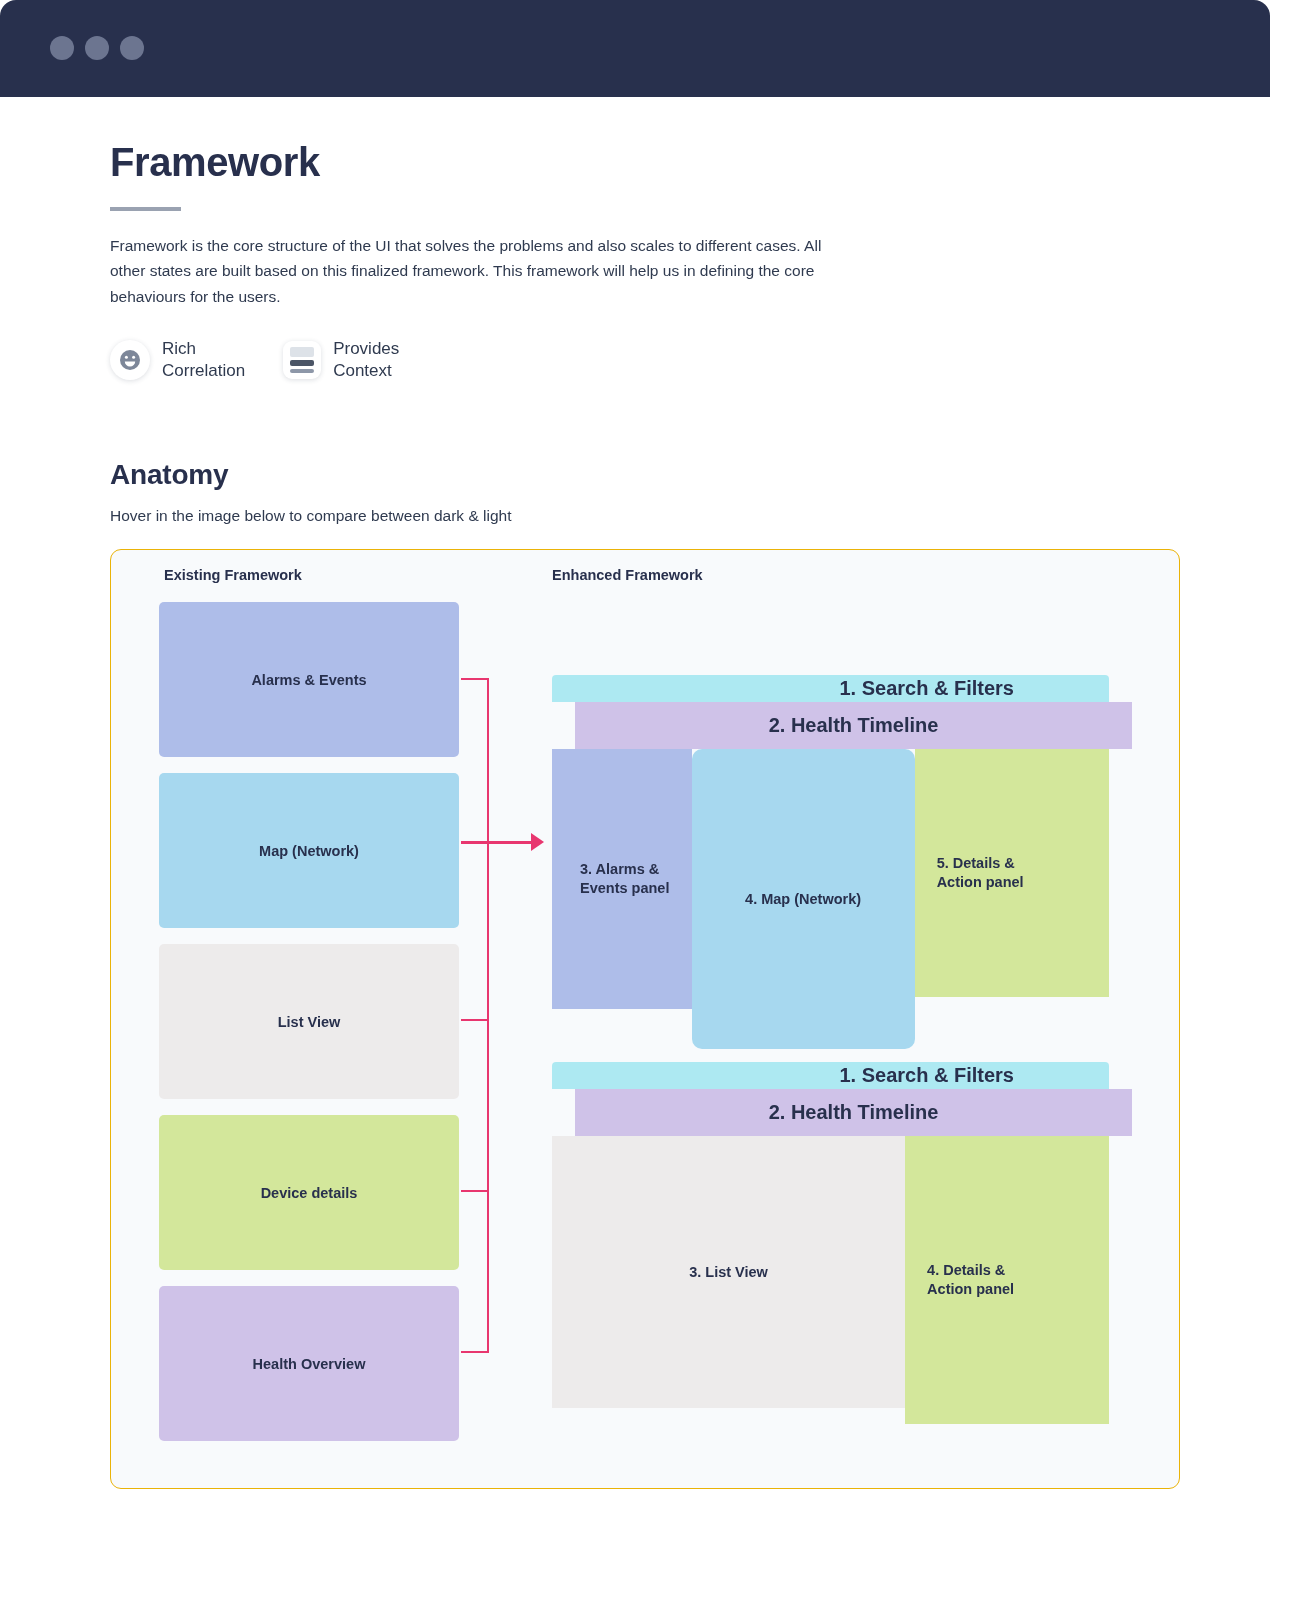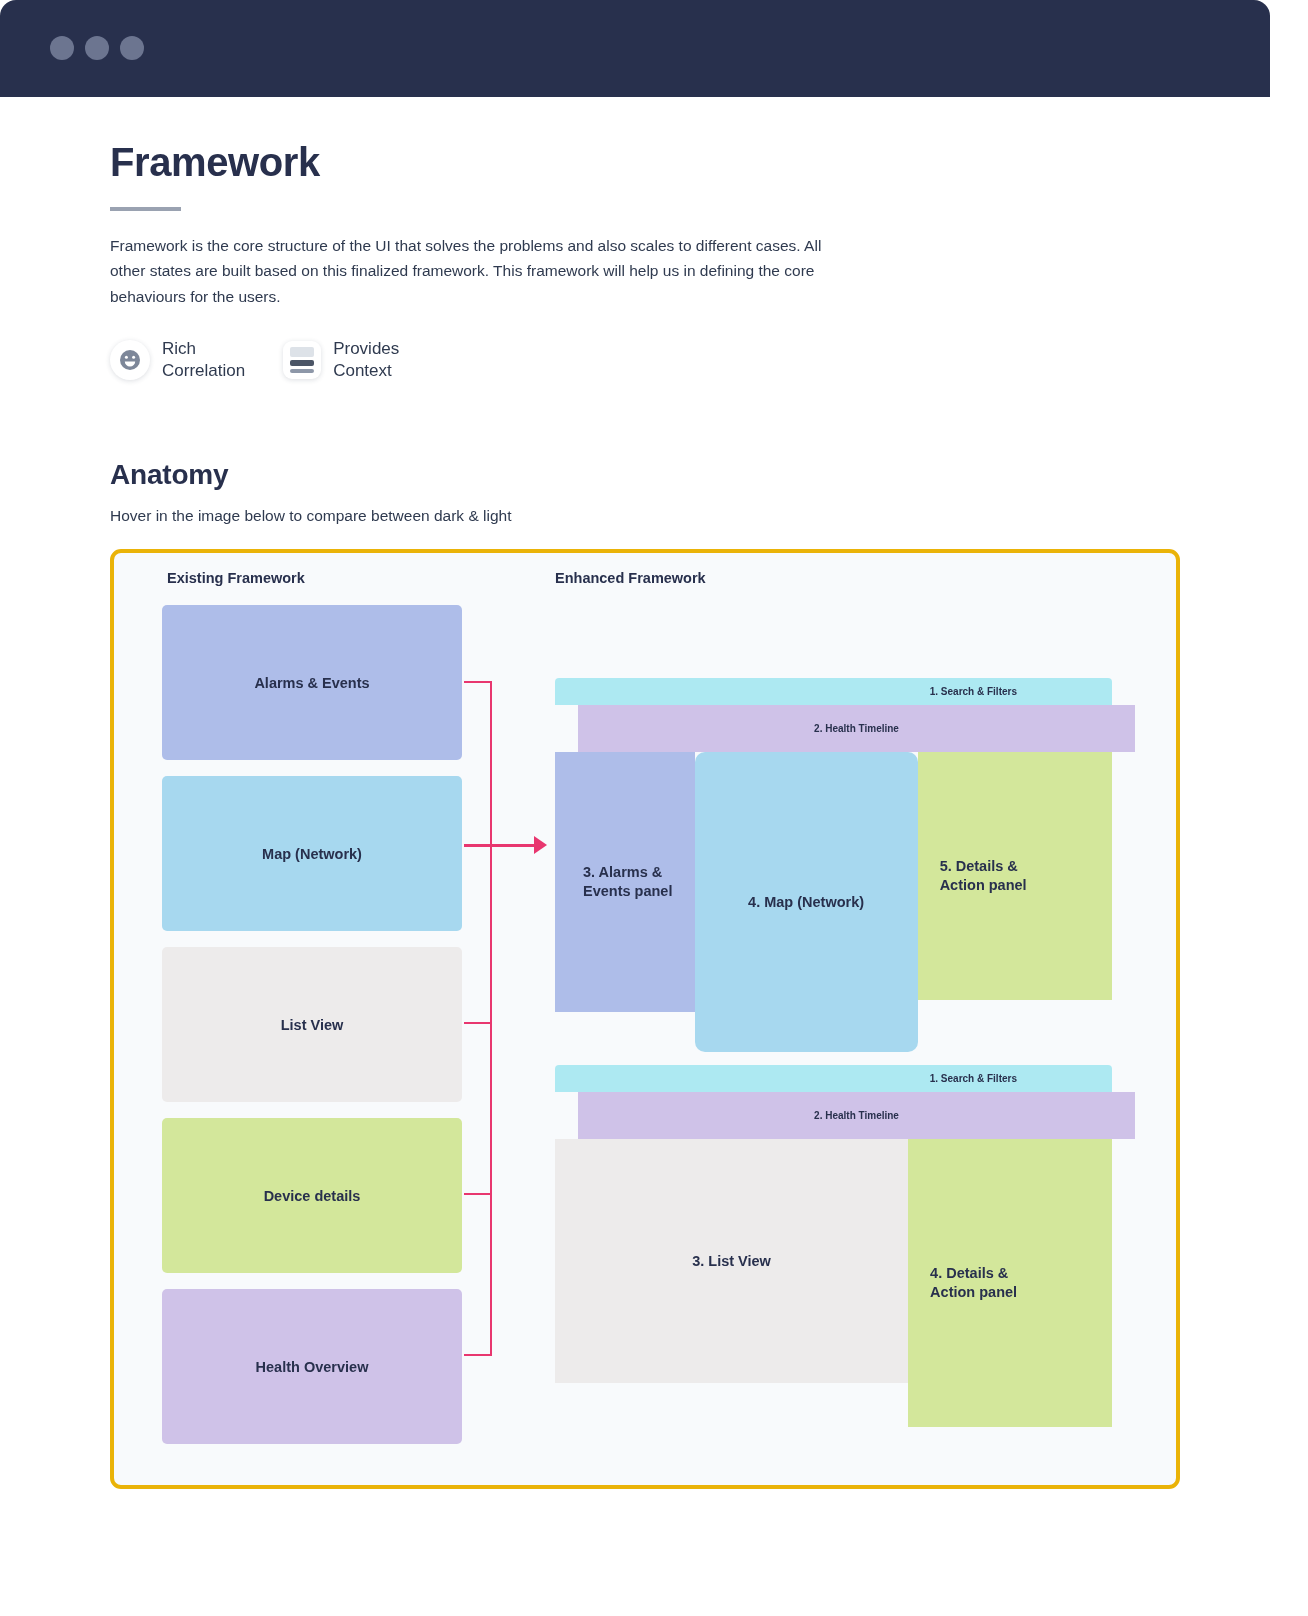--- a/index.html
+++ b/index.html
@@ -57,21 +57,21 @@
   .h2 {
     margin: 76px 0 0 110px;
     font-size: 28px; font-weight: 700; color: #28304d; letter-spacing: -0.2px;
   }
   .sub { margin: 16px 0 0 110px; font-size: 15.5px; color: #2f3a4f; }
 
   
   .card {
     position: absolute; left: 110px; top: 452px;
     width: 1070px; height: 940px;
-    background: #f8fafc; border: 4px solid #eab308; border-radius: 11px;
+    background: #f8fafc; border: 1px solid #eab308; border-radius: 11px;
   }
   .col-title {
     position: absolute; font-size: 14.5px; font-weight: 700; color: #28304d;
   }
   .title-left  { left: 53px; top: 17px; }
   .title-right { left: 441px; top: 17px; }
 
   
   .lbox {
     position: absolute; left: 48px; width: 300px;
@@ -86,21 +86,21 @@
     position: absolute; width: 0; height: 0;
     border-top: 9px solid transparent; border-bottom: 9px solid transparent;
     border-left: 13px solid #e8366f;
   }
 
   
   .wf { position: absolute; left: 441px; width: 557px; }
   .wrow {
     position: relative; width: 100%;
     display: flex; align-items: center;
-    font-size: 10px; font-weight: 700; color: #28304d; text-align: right;
+    font-size: 20px; font-weight: 700; color: #28304d; text-align: right;
   }
   .search-row {
     height: 27px; background: #ade9f2; justify-content: flex-end;
     padding-right: 95px; border-top-left-radius: 4px; border-top-right-radius: 4px;
   }
   .health-row { height: 47px; background: #cfc2e8; justify-content: center; margin-left: 23px; }
   .panels { display: flex; width: 100%; }
   .pnl {
     display: flex; align-items: center;
     font-size: 14.5px; font-weight: 700; color: #28304d;
@@ -204,21 +204,21 @@
             </div>
           </div>
           <div class="wf" style="top: 512px;">
             <div class="wrow search-row">
               <span>1. Search &amp; Filters</span>
             </div>
             <div class="wrow health-row">
               <span>2. Health Timeline</span>
             </div>
             <div class="panels" style="height: 272px; align-items: flex-start;">
-              <div class="pnl" style="flex: 66 0 0px; background: rgb(237, 235, 235); height: 244px; justify-content: center; padding-left: 0px;"><span>3. List View</span></div>
+              <div class="pnl" style="flex: 66 0 0px; background: rgb(237, 235, 235); height: 272px; justify-content: center; padding-left: 0px;"><span>3. List View</span></div>
               <div class="pnl" style="flex: 34 0 0px; background: rgb(211, 231, 155); height: 288px; justify-content: flex-start; padding-left: 22px;"><span>4. Details &amp;
 Action panel</span></div>
             </div>
           </div>
         </div>
 
     </div>
 
   </div>
 </div>

